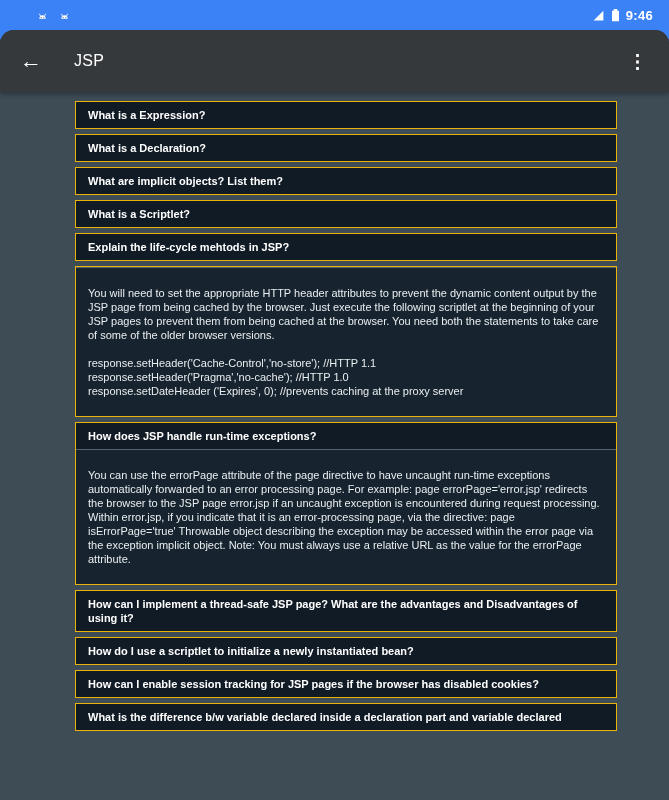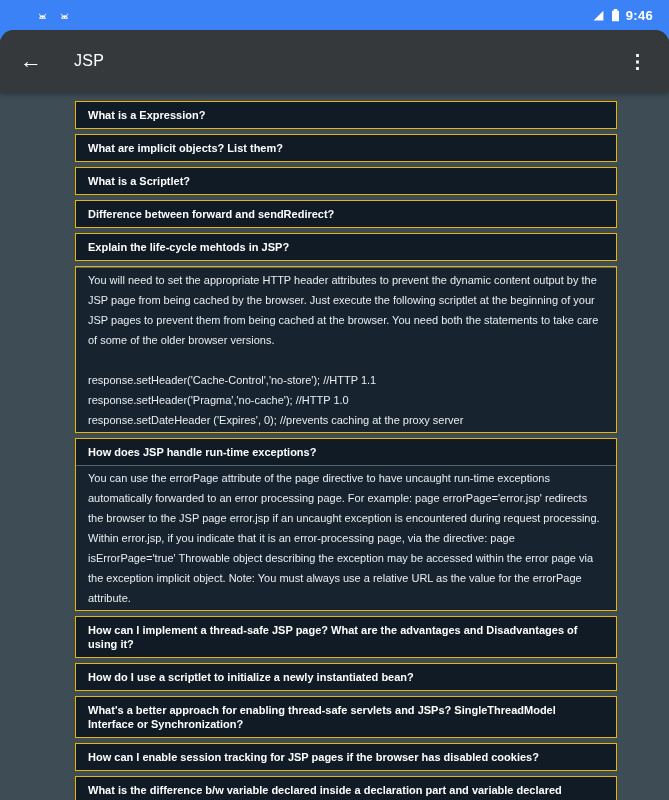--- a/index.html
+++ b/index.html
@@ -17,21 +17,21 @@
 
   .app-bar { flex:0 0 62px; background:#35393C; display:flex; align-items:center; padding:0 20px; color:#fff; box-shadow:0 2px 5px rgba(0,0,0,.35); z-index:2; }
   .back-btn { background:none; border:none; color:#fff; font-size:22px; line-height:1; cursor:pointer; width:28px; text-align:left; padding:0; }
   .app-title { font-size:16px; font-weight:normal; margin-left:26px; flex:1; letter-spacing:.3px; }
   .menu-btn { background:none; border:none; color:#fff; font-size:19px; font-weight:bold; line-height:1; cursor:pointer; padding:0 2px; }
 
   
   .content { flex:1; overflow:hidden; padding:9px 52px 0 75px; display:flex; flex-direction:column; gap:5px; }
   .card { border:1px solid #eab308; background:#111B25; }
   .q { font-size:11px; font-weight:bold; color:#ffffff; padding:6px 12px; line-height:14px; cursor:pointer; }
-  .a { font-size:11px; color:#E9EEF1; background:#17232E; border-top:1px solid #55636D; padding:2px 12px; line-height:20px; white-space:pre-line; }
+  .a { font-size:11px; color:#E9EEF1; background:#17232E; border-top:1px solid #55636D; padding:18px 12px; line-height:14px; white-space:pre-line; }
 </style>
 </head>
 <body>
 
 <div class="screen">
 
   <div class="status-bar">
     <div class="status-left">
       <svg width="13" height="13" viewBox="0 0 24 24">
         <path fill="#fff" d="M6 18c0-3.5 2.7-6.3 6-6.3s6 2.8 6 6.3z"></path>
@@ -64,32 +64,32 @@
       <span class="app-title">JSP</span>
       <button class="menu-btn">⋮</button>
     </div>
 
     <div class="content">
 
       <div class="card">
         <div class="q">What is a Expression?</div>
       </div>
 
+      <div class="card">
+        <div class="q">What is a Declaration?</div>
+      </div>
 
       <div class="card">
         <div class="q">What are implicit objects? List them?</div>
       </div>
 
       <div class="card">
         <div class="q">What is a Scriptlet?</div>
       </div>
 
-      <div class="card">
-        <div class="q">Difference between forward and sendRedirect?</div>
-      </div>
 
 
       <div class="card">
         <div class="q">Explain the life-cycle mehtods in JSP?</div>
       </div>
 
       <div class="card">
         <div class="a">You will need to set the appropriate HTTP header attributes to prevent the dynamic content output by the JSP page from being cached by the browser. Just execute the following scriptlet at the beginning of your JSP pages to prevent them from being cached at the browser. You need both the statements to take care of some of the older browser versions.
 
 response.setHeader('Cache-Control','no-store'); //HTTP 1.1
@@ -103,23 +103,20 @@
       </div>
 
       <div class="card">
         <div class="q">How can I implement a thread-safe JSP page? What are the advantages and Disadvantages of using it?</div>
       </div>
 
       <div class="card">
         <div class="q">How do I use a scriptlet to initialize a newly instantiated bean?</div>
       </div>
 
-      <div class="card">
-        <div class="q">What's a better approach for enabling thread-safe servlets and JSPs? SingleThreadModel Interface or Synchronization?</div>
-      </div>
 
       <div class="card">
         <div class="q">How can I enable session tracking for JSP pages if the browser has disabled cookies?</div>
       </div>
 
       <div class="card">
         <div class="q">What is the difference b/w variable declared inside a declaration part and variable declared</div>
       </div>
 
     </div>

